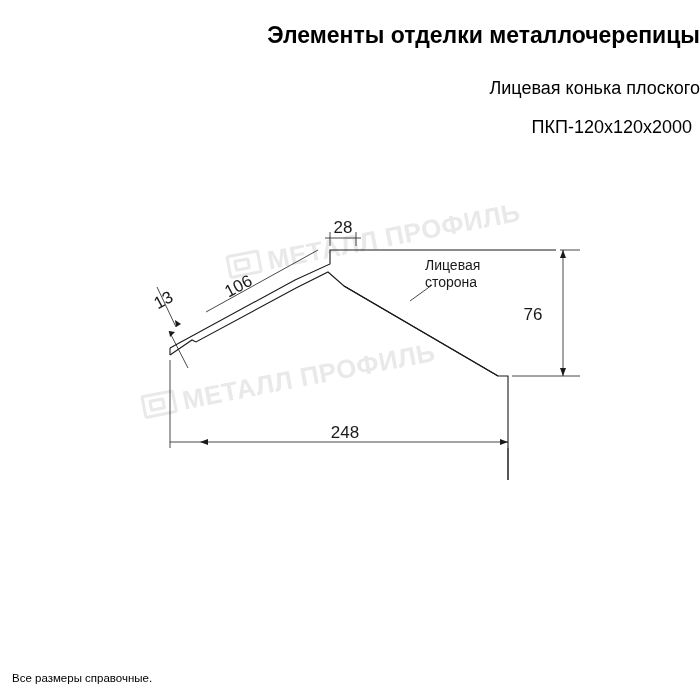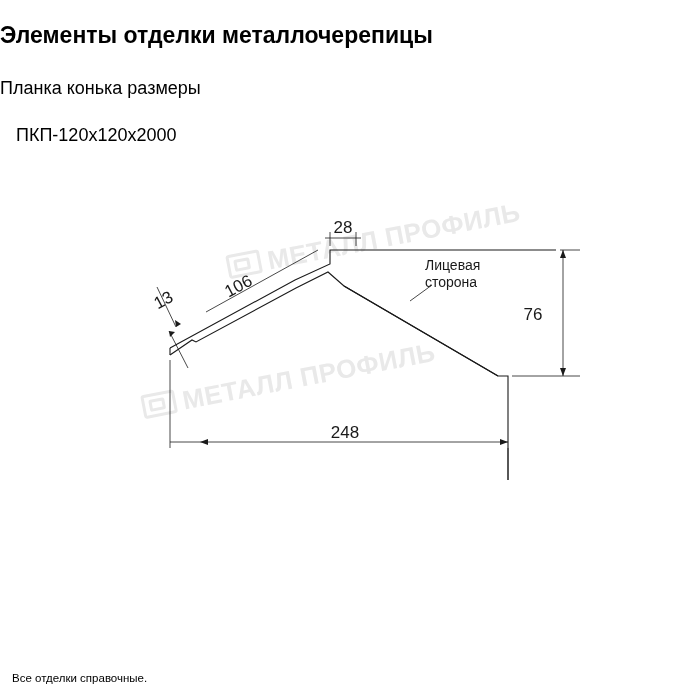--- a/index.html
+++ b/index.html
@@ -17,41 +17,41 @@
   }
   .page {
     position: absolute;
     inset: 0;
   }
   .title-block {
     position: absolute;
     top: 20px;
     left: 0;
     width: 700px;
-    text-align: left;
+    text-align: right;
   }
   .main-title {
     font-size: 23px;
     font-weight: bold;
     letter-spacing: 0px;
     line-height: 30px;
     margin: 0;
   }
   .sub-title {
     font-size: 18px;
     font-weight: normal;
     line-height: 26px;
     margin: 0;
     padding-top: 25px;
   }
   .sub-title2 {
     font-size: 18px;
     font-weight: normal;
     line-height: 26px;
-    margin: 16px;
+    margin: 8px;
     padding-top: 5px;
   }
 
   .drawing-area {
     position: absolute;
     top: 180px;
     left: 0;
     width: 700px;
     height: 320px;
   }
@@ -111,21 +111,21 @@
     white-space: nowrap;
   }
 </style>
 </head>
 <body>
 
 <div class="page">
 
   <div class="title-block">
     <h1 class="main-title">Элементы отделки металлочерепицы</h1>
-    <p class="sub-title">Планка конька размеры</p>
+    <p class="sub-title">Лицевая конька плоского</p>
     <p class="sub-title2">ПКП-120х120х2000</p>
   </div>
 
   <div class="watermark-layer">
     <div class="wm wm1"><span class="wm-box"></span><span>МЕТАЛЛ ПРОФИЛЬ</span></div>
     <div class="wm wm2"><span class="wm-box"></span><span>МЕТАЛЛ ПРОФИЛЬ</span></div>
   </div>
 
   <div class="drawing-area">
     <svg width="700" height="320" viewBox="0 0 700 320" xmlns="http://www.w3.org/2000/svg">
@@ -178,16 +178,16 @@
       </g>
 
       <g font-family="Liberation Sans, sans-serif" font-size="14" fill="#1a1a1a">
         <text x="425" y="90">Лицевая</text>
         <text x="425" y="107">сторона</text>
       </g>
     </svg>
   </div>
 
   <div class="footnotes">
-    <div>Все отделки справочные.</div>
+    <div>Все размеры справочные.</div>
   </div>
 
 </div>
 
 </body></html>

